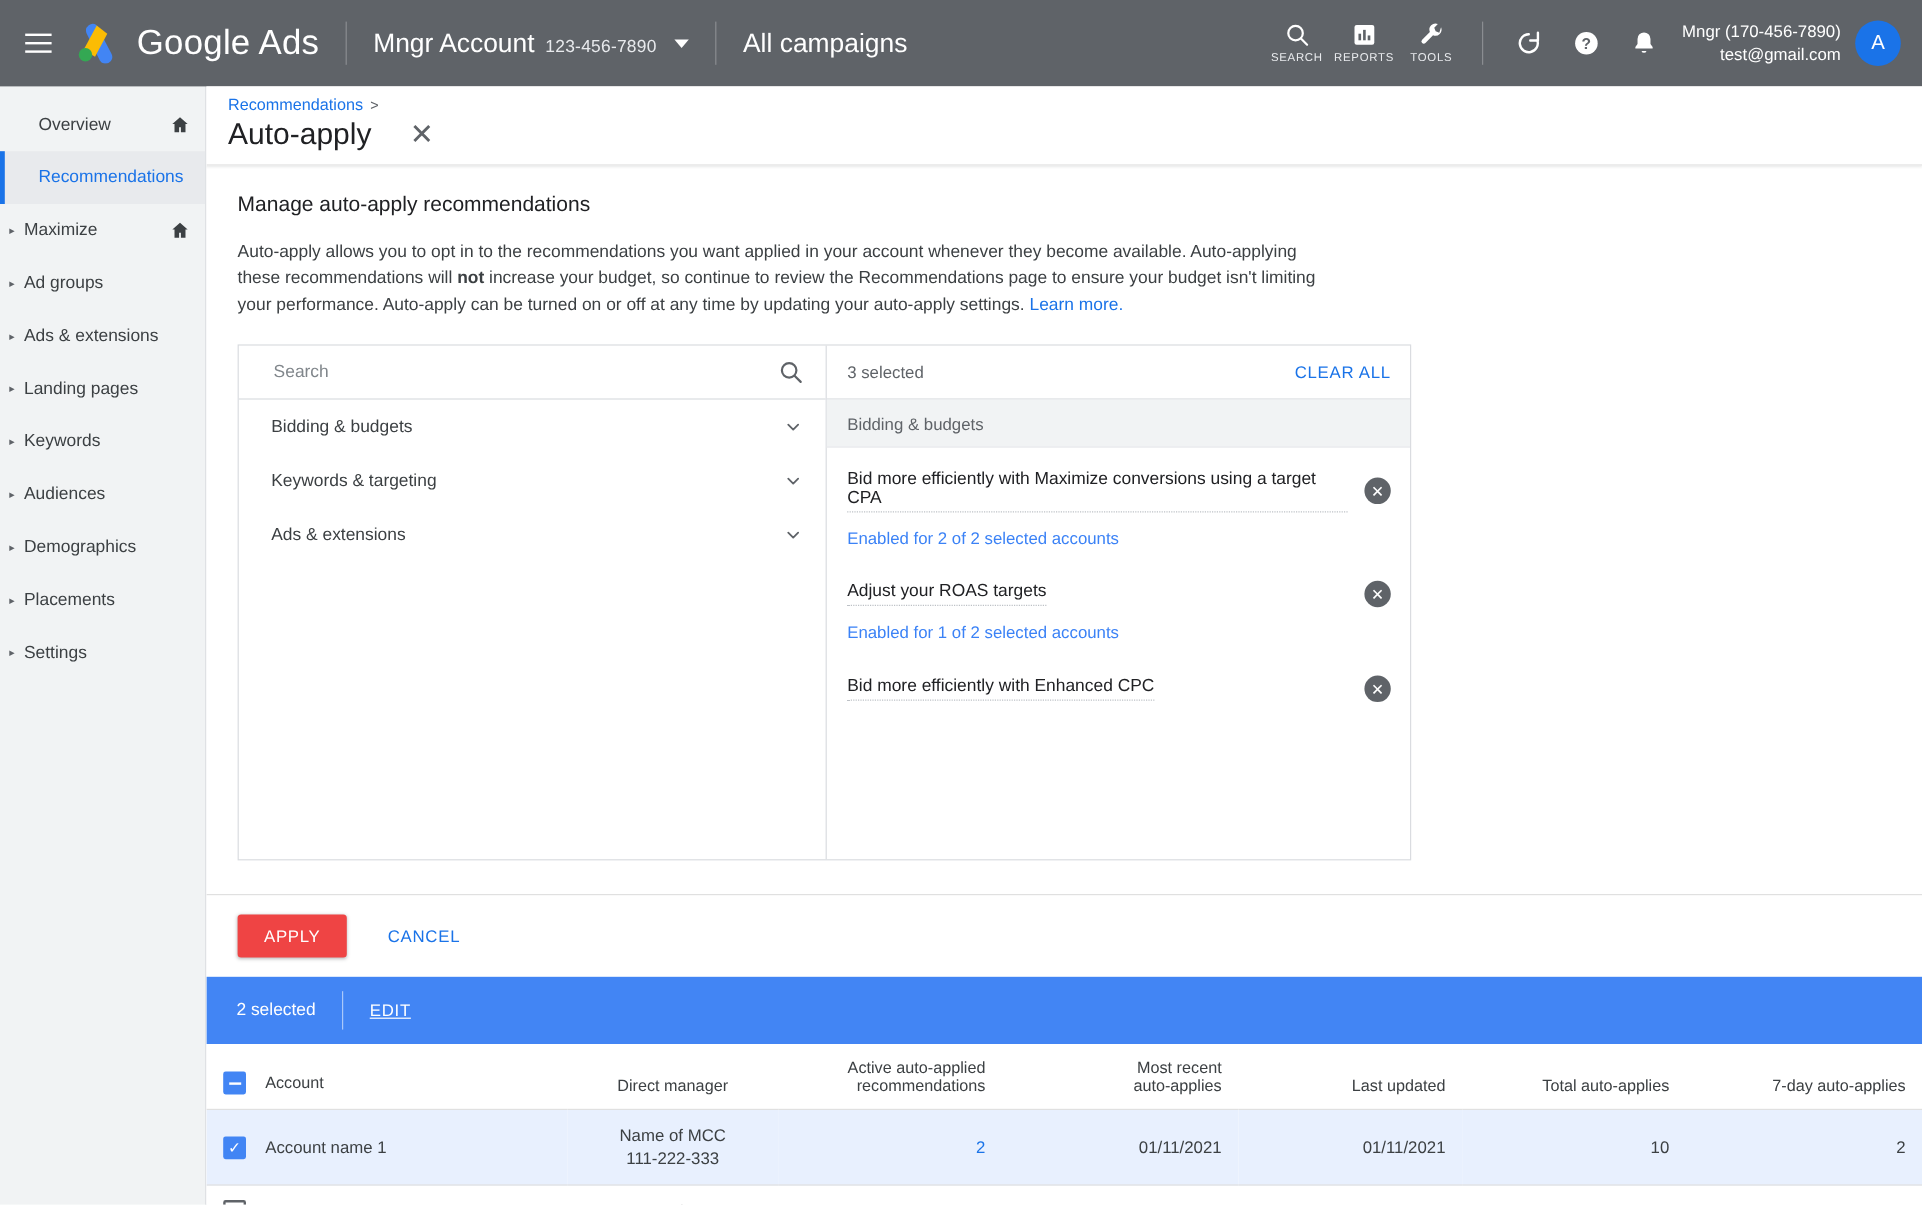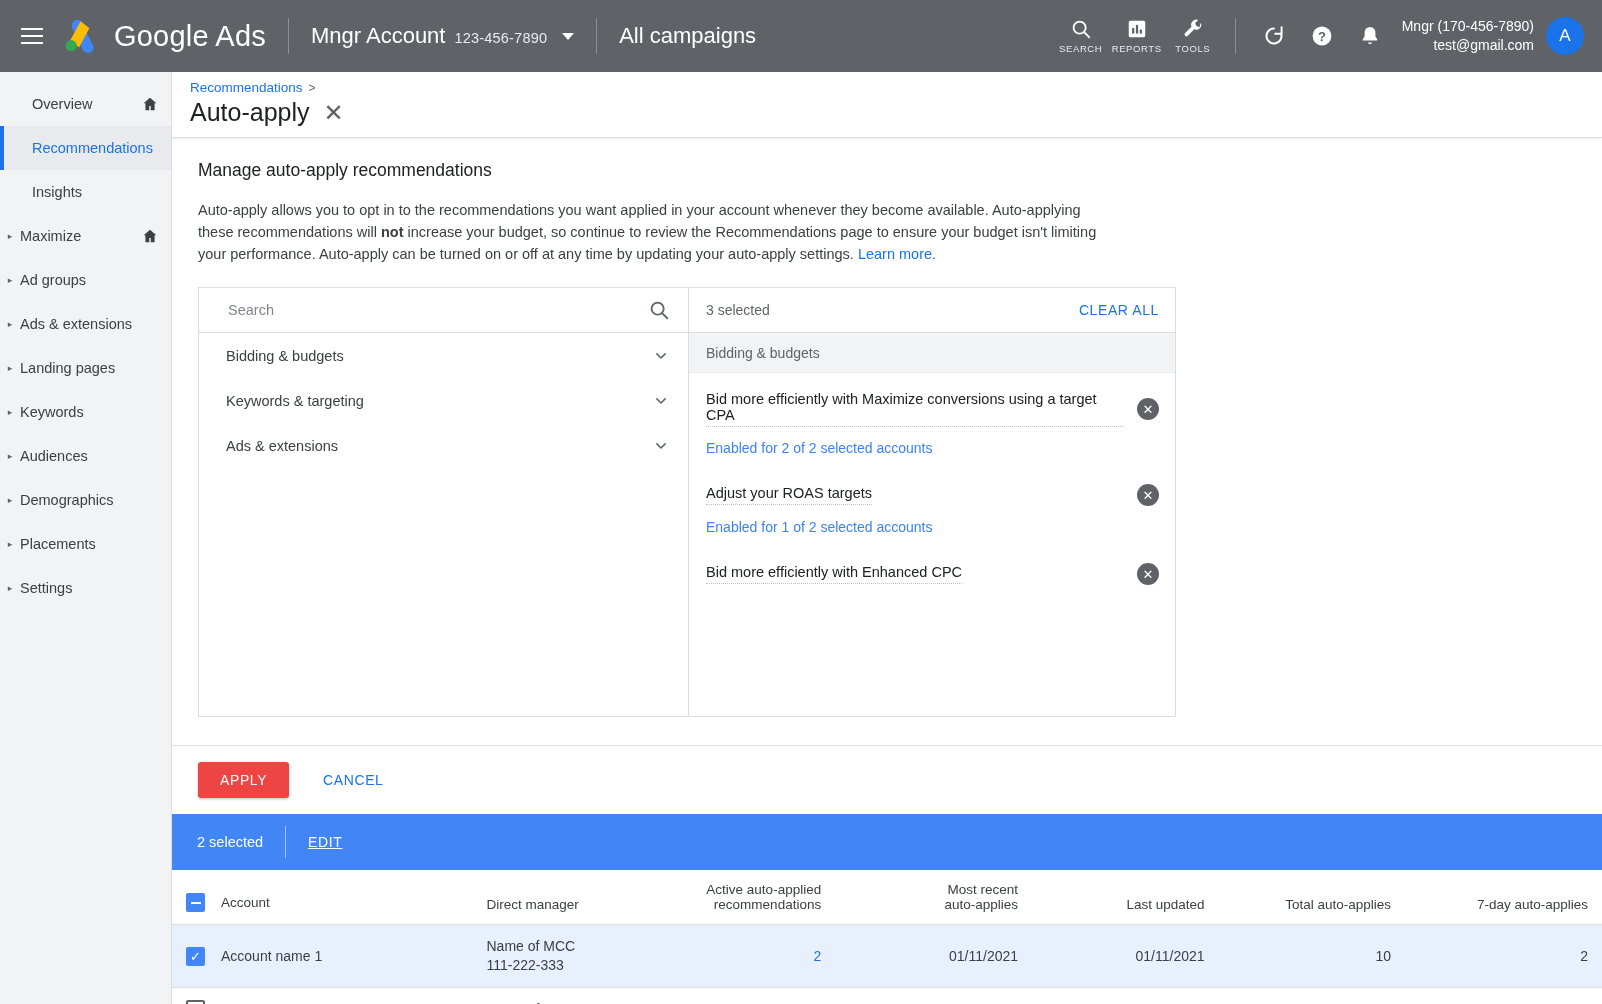--- a/index.html
+++ b/index.html
@@ -102,21 +102,21 @@
   .main { flex: 1; overflow: hidden; position: relative; background: #fff; }
 
   .crumbbar {
     padding: 8px 0 10px 18px;
     border-bottom: 1px solid #e0e0e0;
     box-shadow: 0 1px 2px rgba(60,64,67,.12);
   }
   .crumb-row { font-size: 13.5px; color: #1a73e8; display: flex; align-items: center; gap: 6px; }
   .crumb-link { cursor: pointer; }
   .crumb-sep { color: #5f6368; font-size: 12px; }
-  .title-row { display: flex; align-items: center; gap: 14px; margin-top: 3px; }
+  .title-row { display: flex; align-items: center; gap: 32px; margin-top: 3px; }
   .page-title { font-size: 25px; color: #202124; font-weight: 500; }
   .close-x { font-size: 24px; color: #5f6368; cursor: pointer; line-height: 1; font-weight: 300; }
 
   .content { padding: 22px 0 0 26px; }
   .sec-title { font-size: 17.5px; color: #202124; font-weight: 400; margin-bottom: 18px; }
   .sec-desc {
     font-size: 14.5px; color: #3c4043; line-height: 22px;
     max-width: 900px;
   }
   .sec-desc b { font-weight: 700; }
@@ -207,21 +207,21 @@
     padding: 12px 14px; vertical-align: bottom;
     border-bottom: 1px solid #e0e0e0;
   }
   .tbl td {
     font-size: 14px; color: #3c4043;
     padding: 12px 14px; border-bottom: 1px solid #e0e0e0;
     vertical-align: middle;
   }
   .th-acct, .td-acct { text-align: left; padding-left: 25px; }
   .th-r, .td-r { text-align: right; }
-  .th-l, .td-l { text-align: left; }
+  .th-l, .td-l { text-align: center; }
   tr.row-sel td { background: #e8f0fe; }
   .cell-flex { display: flex; align-items: center; gap: 16px; }
   .mcc-name { line-height: 19px; }
   .mcc-id { line-height: 19px; color: #3c4043; }
   .num-link { color: #1a73e8; cursor: pointer; }
 
   .cb {
     width: 19px; height: 19px; border-radius: 2px; flex: 0 0 19px;
     display: flex; align-items: center; justify-content: center; cursor: pointer;
   }
@@ -329,23 +329,20 @@
       <span class="lbl">Overview</span>
       <svg class="home-ico" viewBox="0 0 24 24">
           <path d="M12 3.5 3.5 11h2.4v9.2h5.1v-5.6h2v5.6h5.1V11h2.4z" fill="#3c4043"></path>
         </svg>
     </div>
 
     <div class="nav-item noarrow active">
       <span class="lbl">Recommendations</span>
     </div>
 
-    <div class="nav-item noarrow">
-      <span class="lbl">Insights</span>
-    </div>
 
     <div class="nav-item">
       <span class="arrow">▸</span>
       <span class="lbl">Maximize</span>
       <svg class="home-ico" viewBox="0 0 24 24">
           <path d="M12 3.5 3.5 11h2.4v9.2h5.1v-5.6h2v5.6h5.1V11h2.4z" fill="#3c4043"></path>
         </svg>
     </div>
 
     <div class="nav-item">

